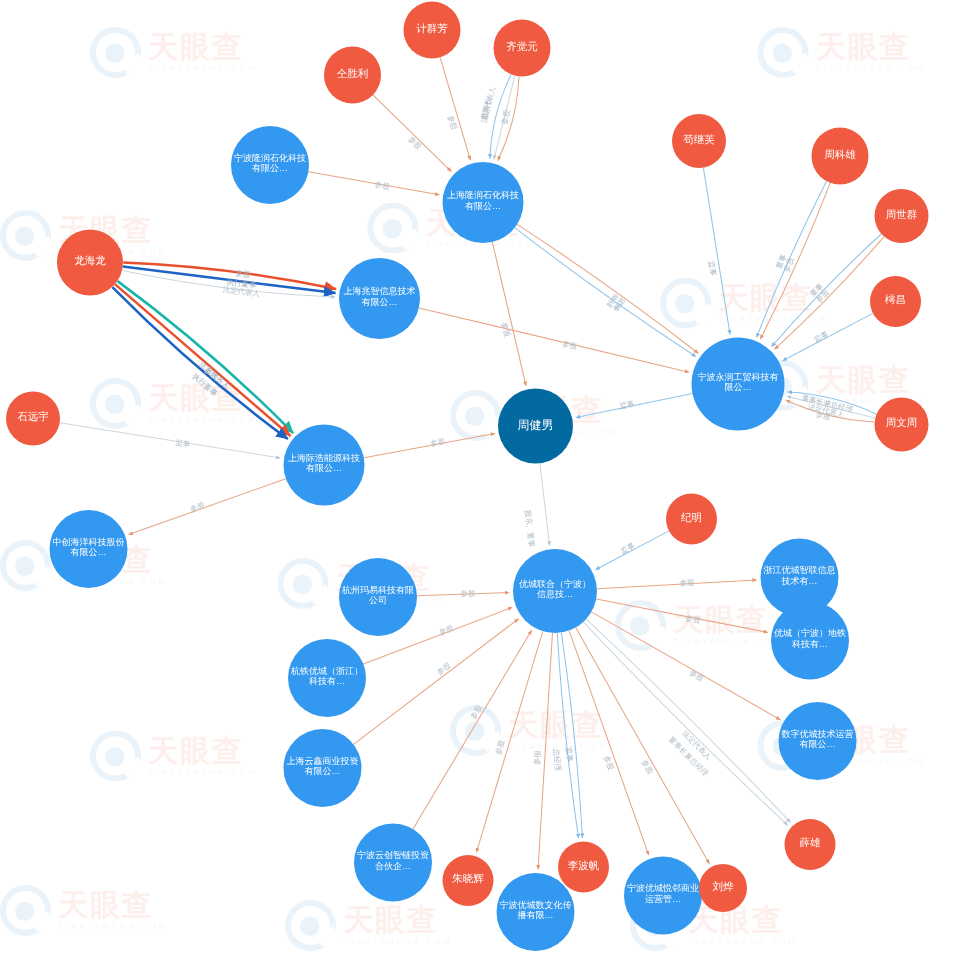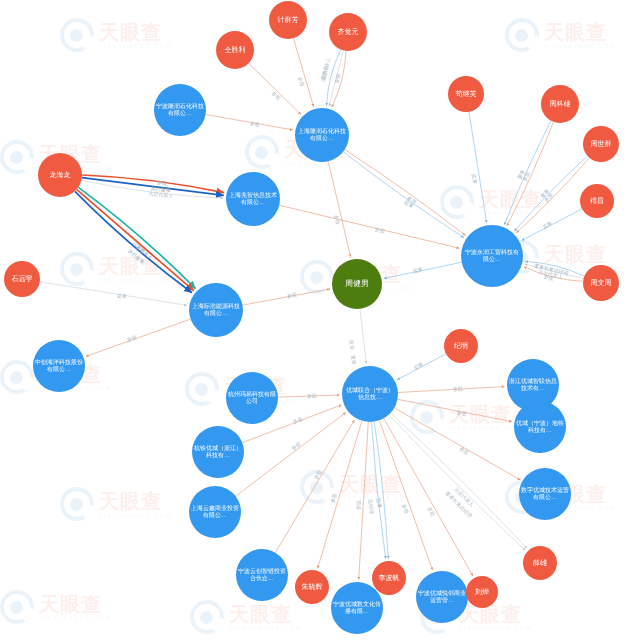--- a/index.html
+++ b/index.html
@@ -96,21 +96,21 @@
     color: #ffffff;
     box-sizing: border-box;
     line-height: 1.12;
     padding: 2px;
     word-break: break-all;
     overflow: hidden;
     user-select: none;
   }
   .node.person { background: #f05a40; }
   .node.company { background: #3398ef; }
-  .node.center { background: #4d7c0f; }
+  .node.center { background: #0369a1; }
   .edge-label {
     position: absolute;
     font-size: 5px;
     color: #9fadb8;
     white-space: nowrap;
     transform-origin: 0 50%;
     user-select: none;
     z-index: 2;
   }
 </style>

